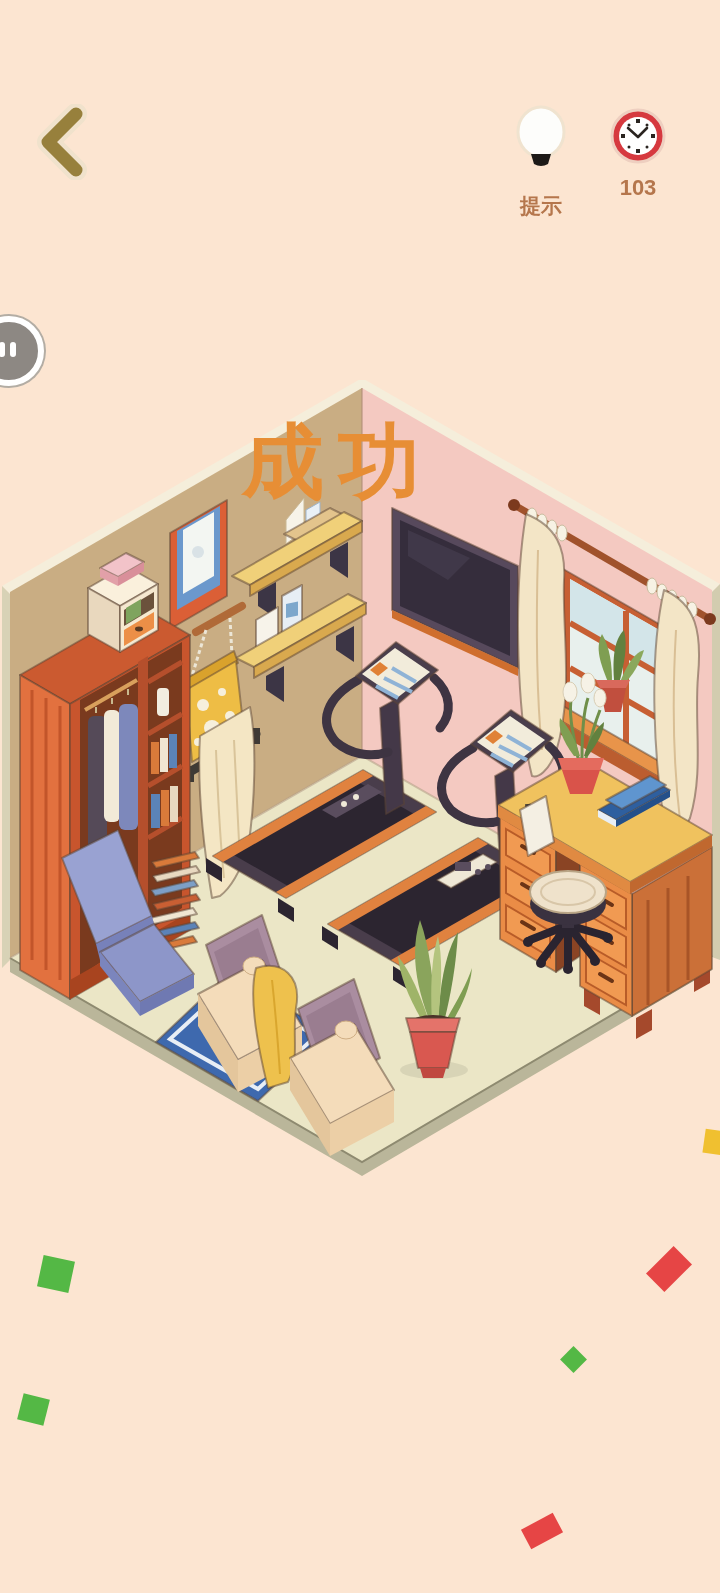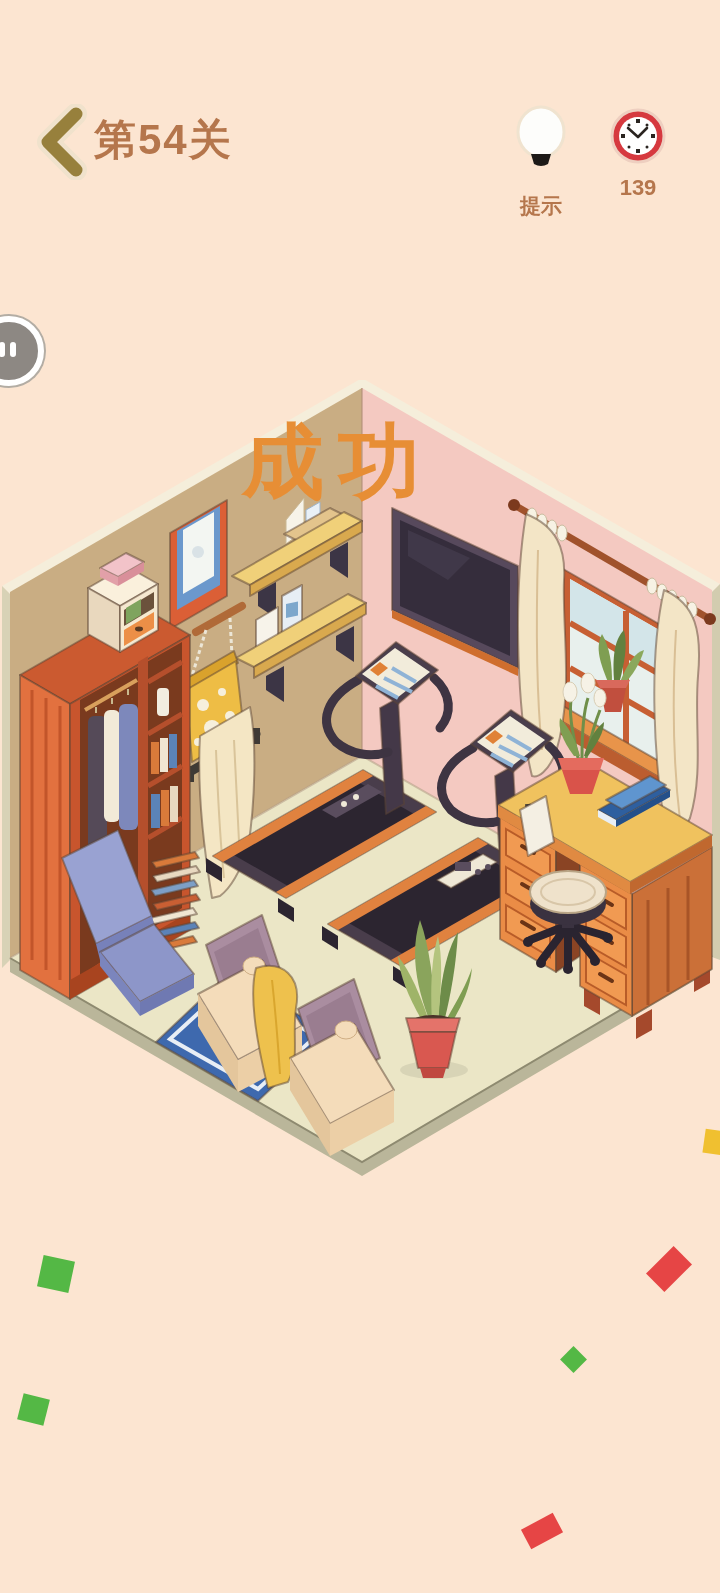--- a/index.html
+++ b/index.html
@@ -30,21 +30,20 @@
 </head>
 <body>
 
 <div id="header">
   <div id="back-btn">
     <svg width="56" height="76" viewBox="0 0 56 76">
       <polyline points="42,10 14,38 42,66" fill="none" stroke="#f0e2cc" stroke-width="22" stroke-linecap="round" stroke-linejoin="round"></polyline>
       <polyline points="42,10 14,38 42,66" fill="none" stroke="#97803c" stroke-width="13" stroke-linecap="round" stroke-linejoin="round"></polyline>
     </svg>
   </div>
-  <div id="level-title">第54关</div>
 
   <div id="hint-btn">
     <svg width="64" height="68" viewBox="0 0 64 68">
       <ellipse cx="32" cy="28" rx="23" ry="25" fill="#fdfdfb" stroke="#f0e3cf" stroke-width="3"></ellipse>
       <path d="M22,50 L42,50 L39,60 Q32,64 25,60 Z" fill="#1d1a18"></path>
     </svg>
     <div id="hint-label">提示</div>
   </div>
 
   <div id="timer">
@@ -54,21 +53,21 @@
       <rect x="30" y="13" width="4" height="4" fill="#2a2420"></rect>
       <rect x="30" y="43" width="4" height="4" fill="#2a2420"></rect>
       <rect x="15" y="28" width="4" height="4" fill="#2a2420"></rect>
       <rect x="45" y="28" width="4" height="4" fill="#2a2420"></rect>
       <circle cx="23" cy="19" r="1.5" fill="#2a2420"></circle>
         <circle cx="41" cy="19" r="1.5" fill="#2a2420"></circle>
       <circle cx="23" cy="41" r="1.5" fill="#2a2420"></circle>
         <circle cx="41" cy="41" r="1.5" fill="#2a2420"></circle>
       <path d="M32,31 L22,22 M32,31 L41,22" stroke="#2a2420" stroke-width="2.6" stroke-linecap="round" fill="none"></path>
     </svg>
-    <div id="timer-value">139</div>
+    <div id="timer-value">103</div>
   </div>
 </div>
 
 <div id="pause-btn">
   <span class="bar b1"></span>
   <span class="bar b2"></span>
 </div>
 
 <svg id="scene" viewBox="0 0 720 820">
 

